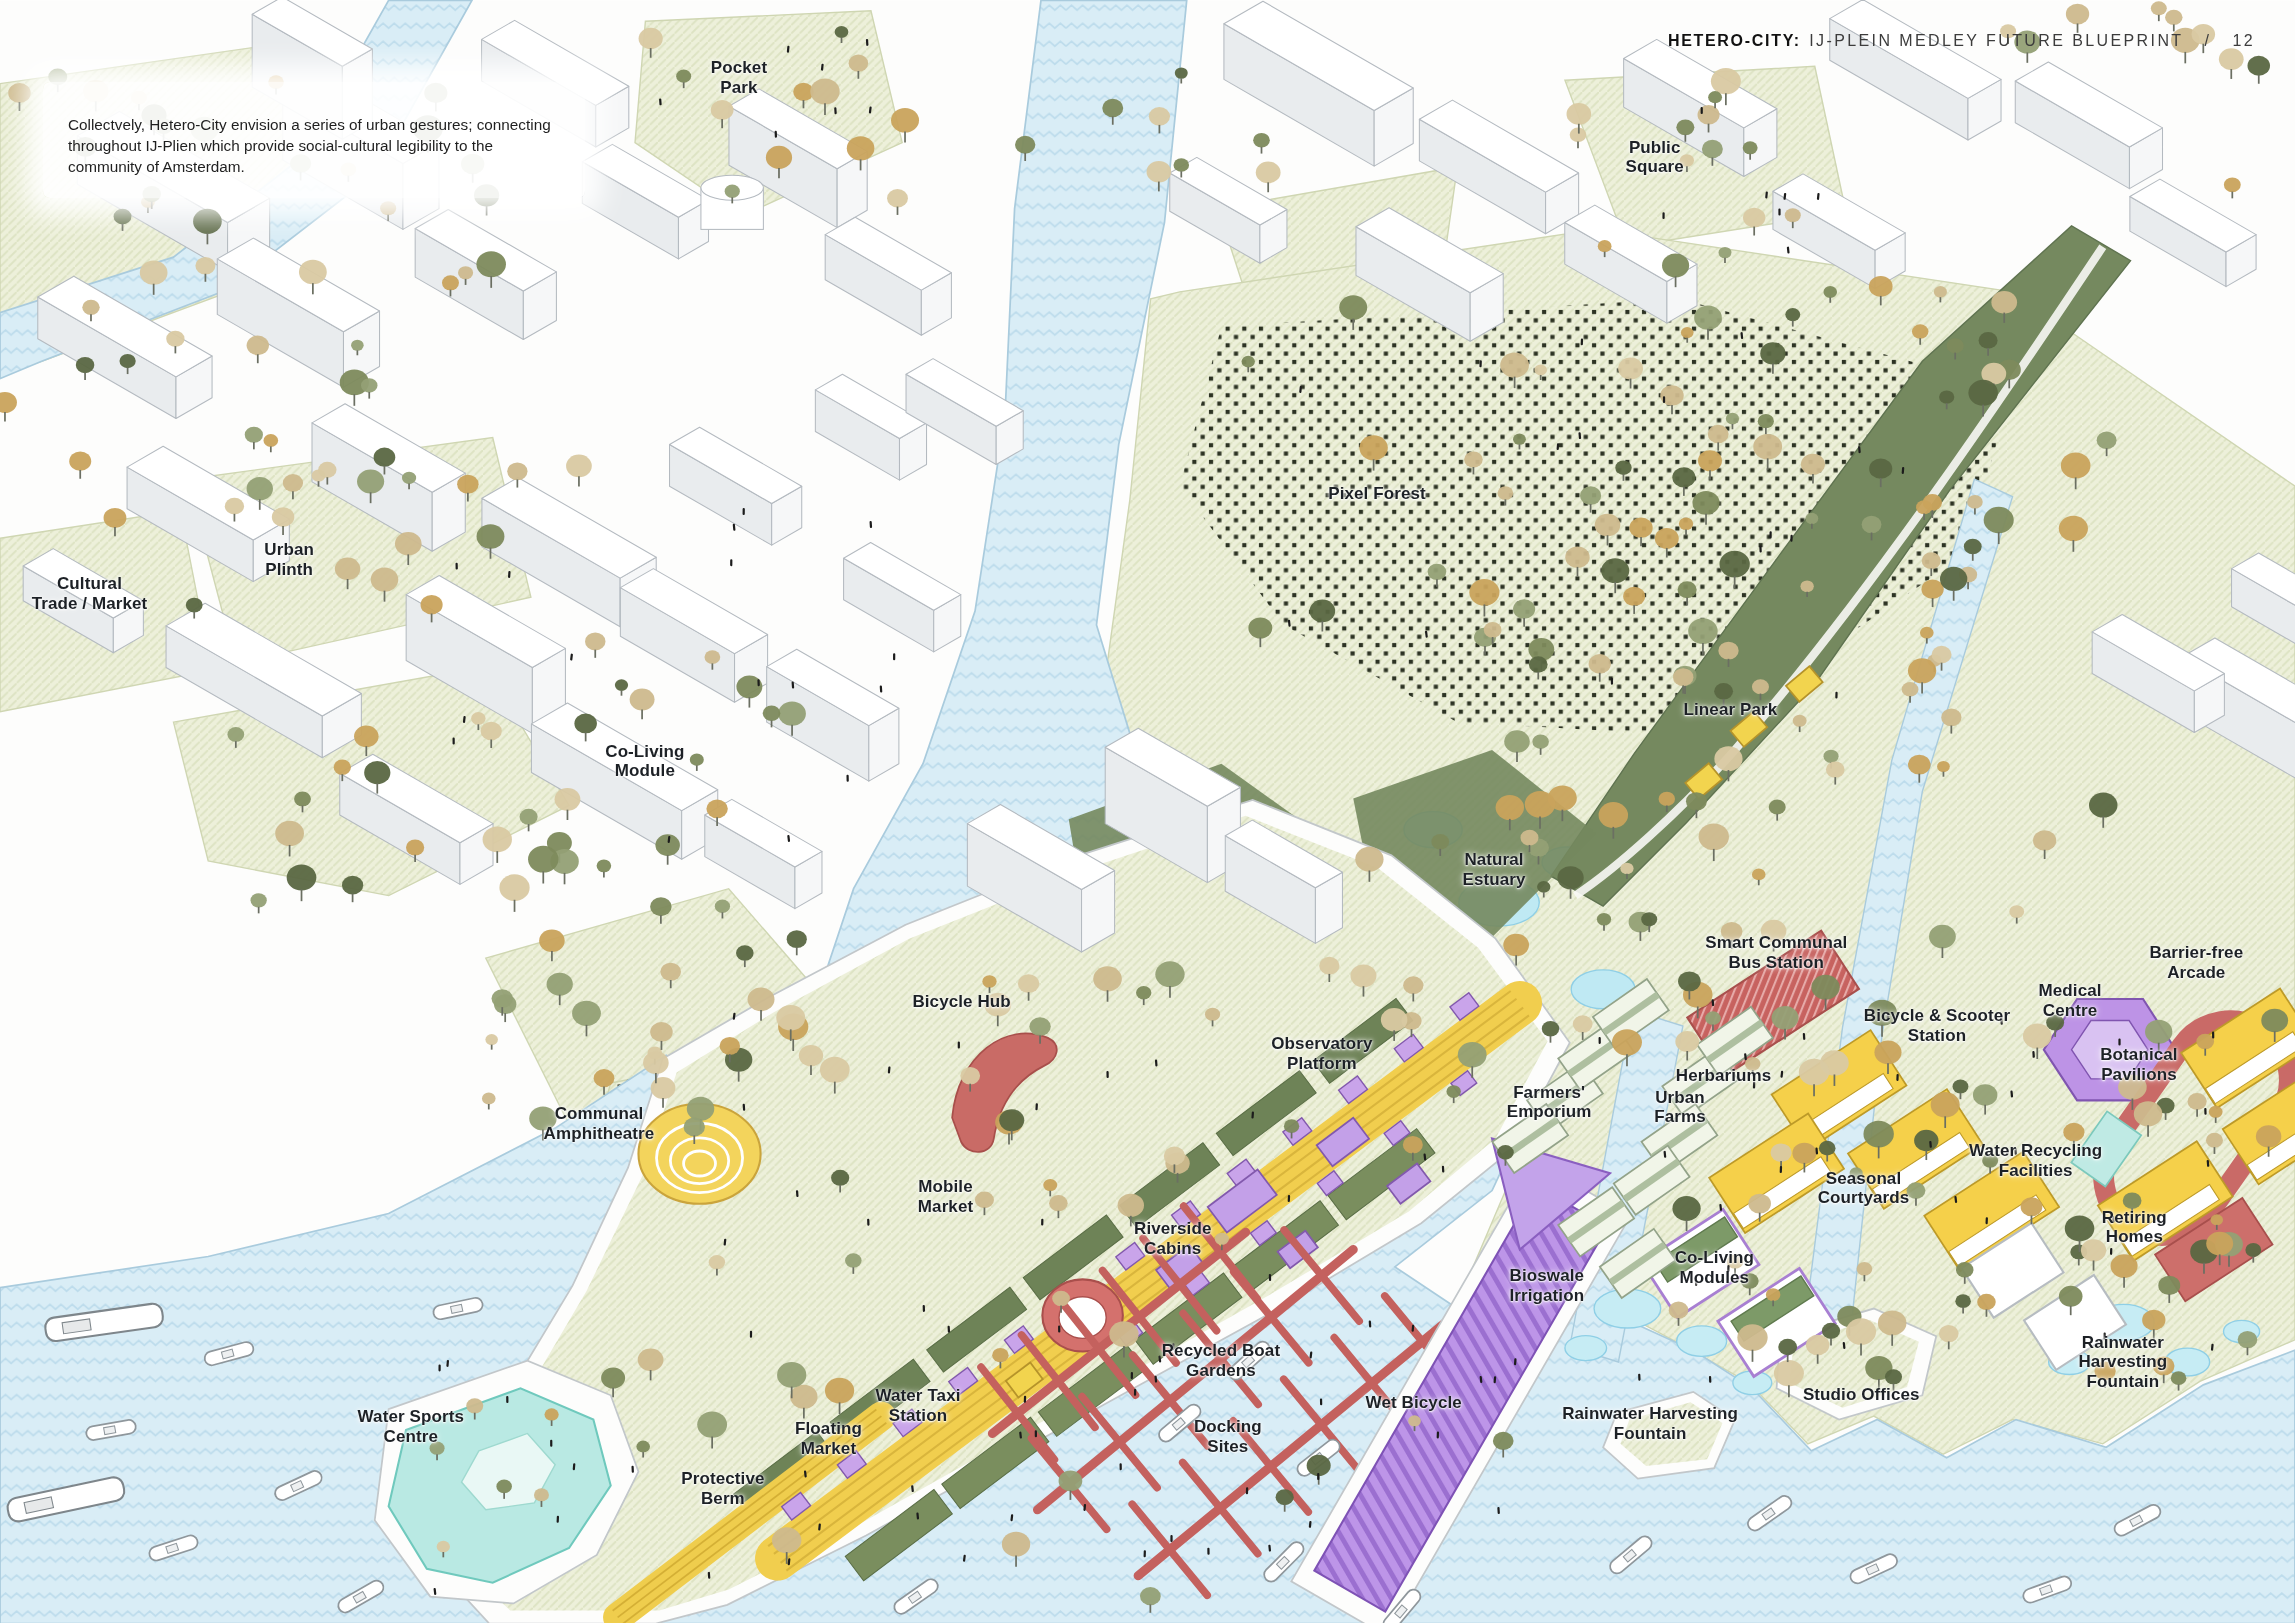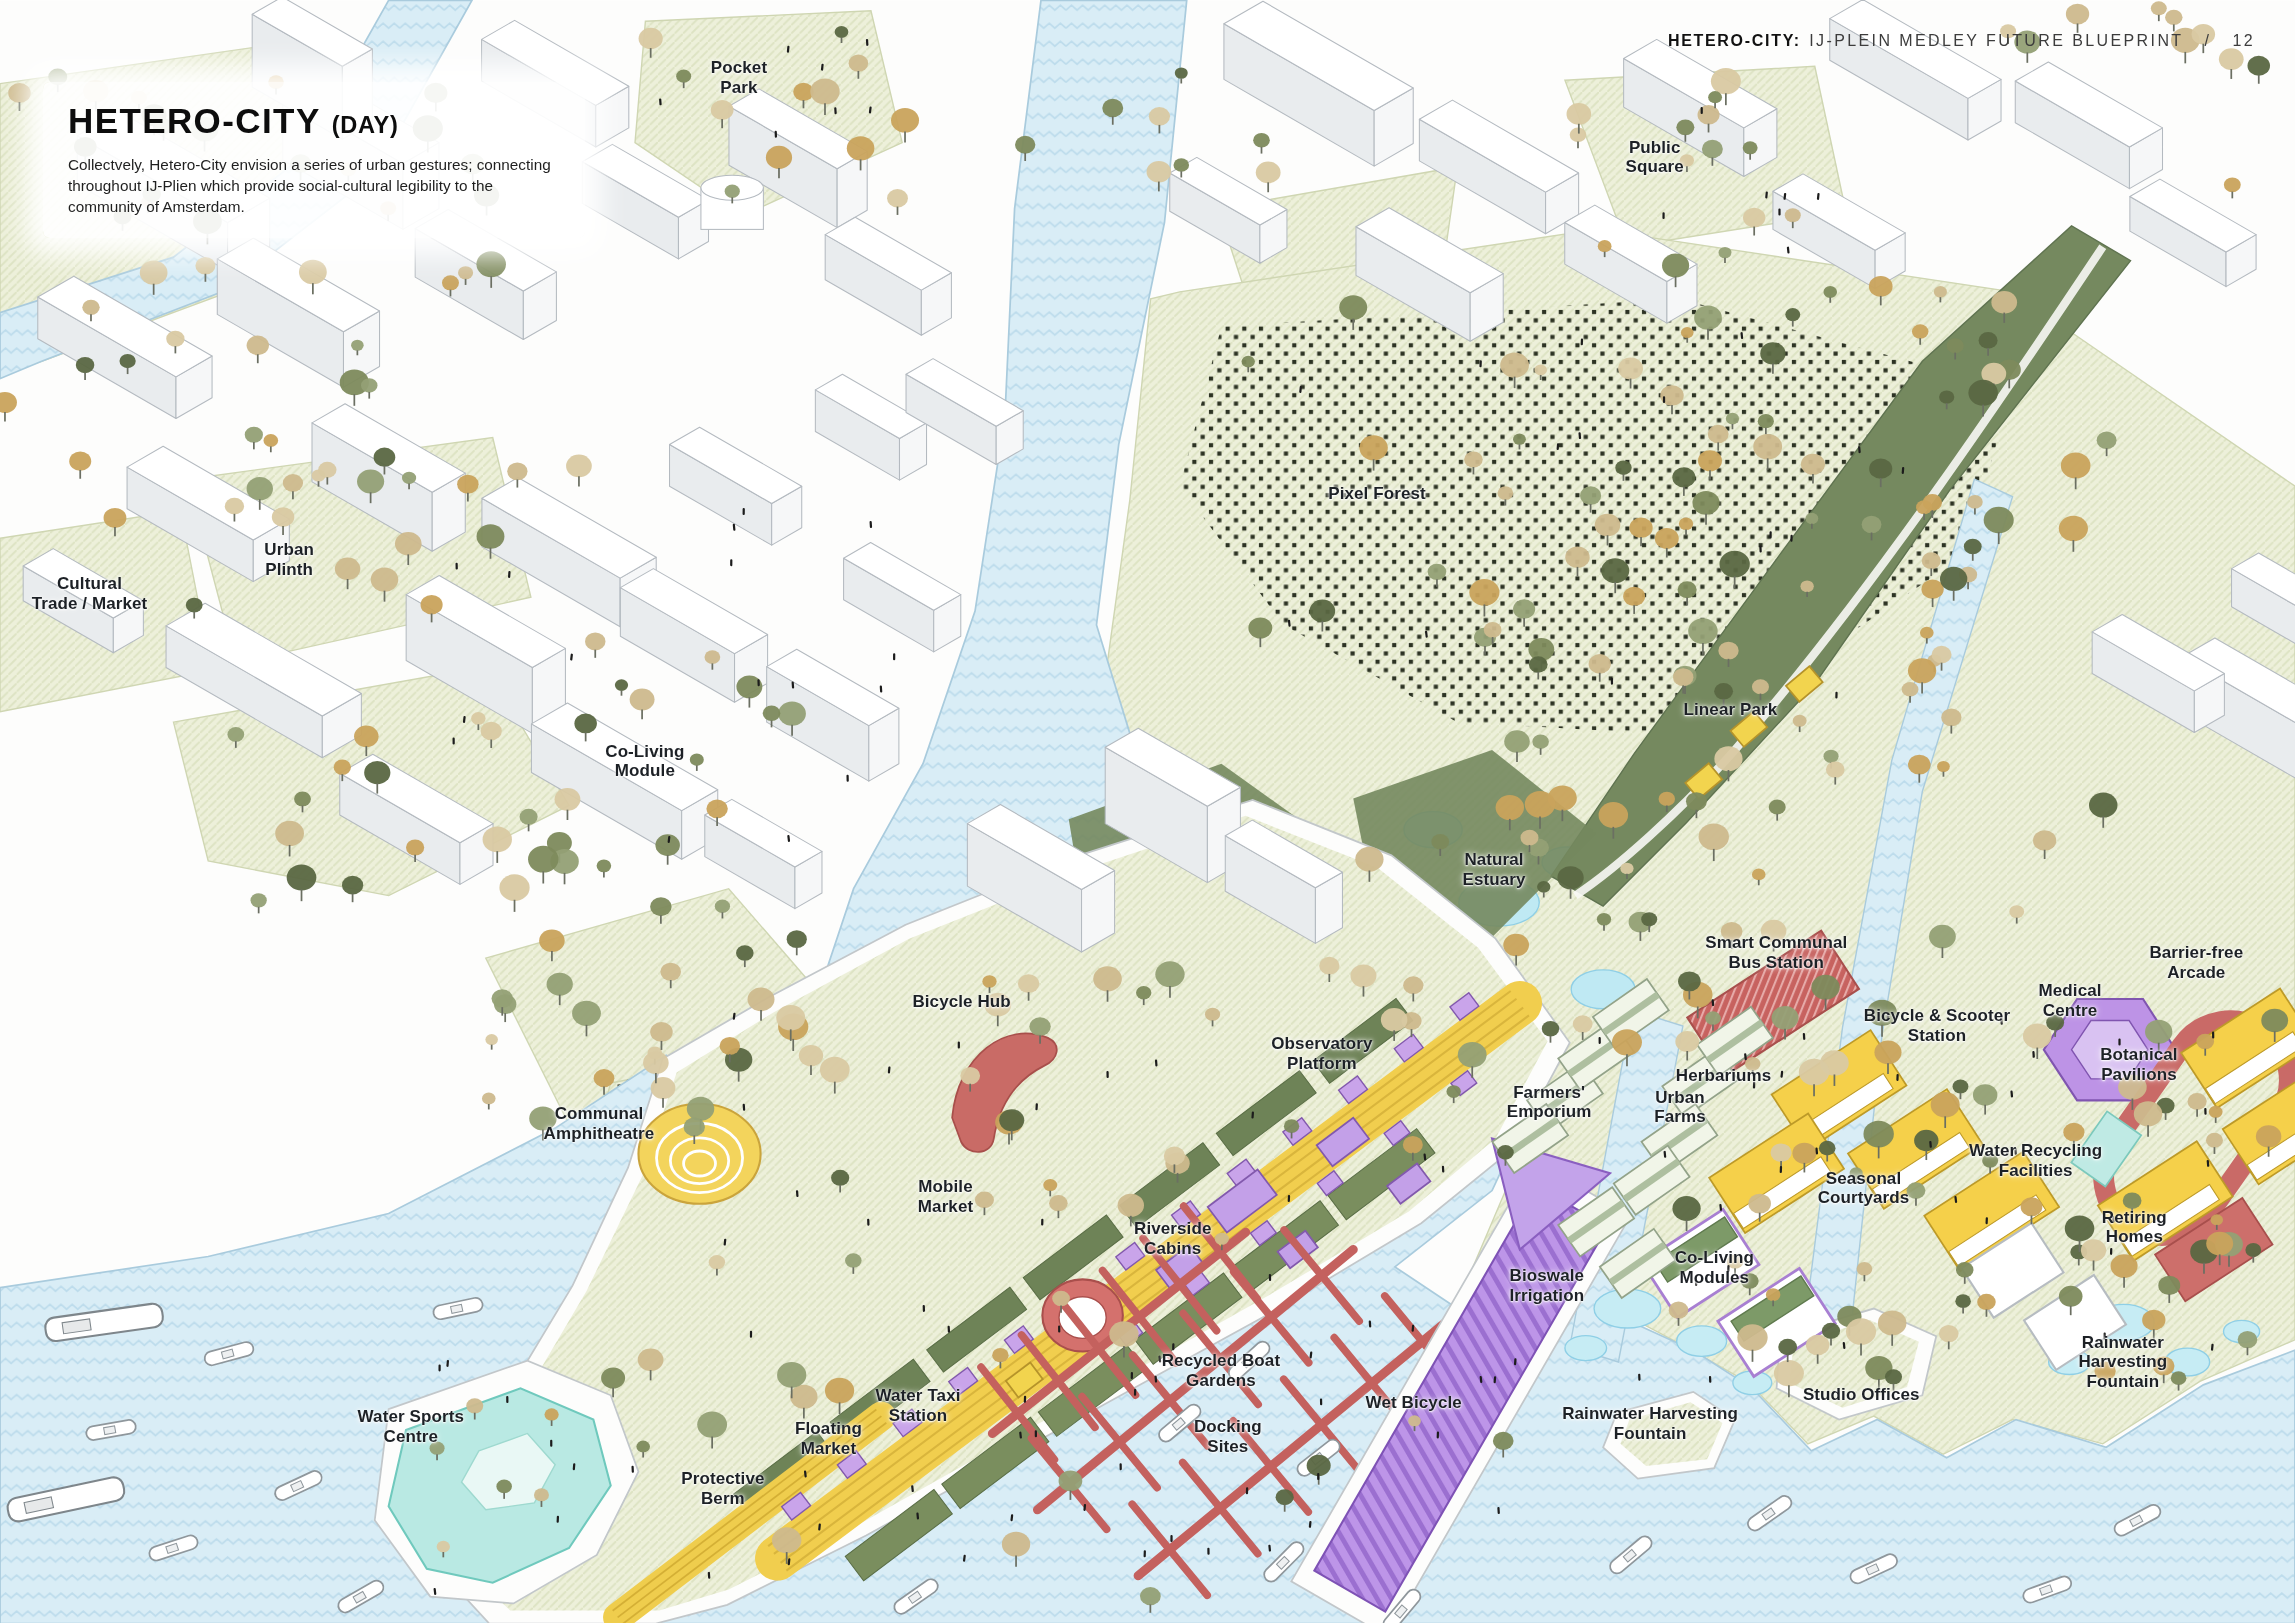--- a/index.html
+++ b/index.html
@@ -1429,21 +1429,21 @@
 Homes</div>
       <div class="map-label" style="left: 51.1%; top: 76.3%;">Riverside
 Cabins</div>
       <div class="map-label" style="left: 74.7%; top: 78.1%;">Co-Living
 Modules</div>
       <div class="map-label" style="left: 67.4%; top: 79.2%;">Bioswale
 Irrigation</div>
       <div class="map-label" style="left: 92.5%; top: 83.9%;">Rainwater Harvesting
 Fountain</div>
       <div class="map-label" style="left: 81.1%; top: 85.9%;">Studio Offices</div>
-      <div class="map-label" style="left: 53.2%; top: 83.8%; margin-top: 10px;">Recycled Boat
+      <div class="map-label" style="left: 53.2%; top: 83.8%;">Recycled Boat
 Gardens</div>
       <div class="map-label" style="left: 40%; top: 86.6%;">Water Taxi
 Station</div>
       <div class="map-label" style="left: 61.6%; top: 86.4%;">Wet Bicycle</div>
       <div class="map-label" style="left: 36.1%; top: 88.6%;">Floating
 Market</div>
       <div class="map-label" style="left: 53.5%; top: 88.5%;">Docking
 Sites</div>
       <div class="map-label" style="left: 71.9%; top: 87.7%;">Rainwater Harvesting
 Fountain</div>
@@ -1451,21 +1451,17 @@
 Centre</div>
       <div class="map-label" style="left: 31.5%; top: 91.7%;">Protective
 Berm</div>
     </div>
 
   <div class="hdr">
     <span class="brand">HETERO-CITY:</span><span class="rest">IJ-PLEIN MEDLEY FUTURE BLUEPRINT</span><span class="sep">/</span><span class="pg">12</span>
   </div>
 
   <div class="title-block">
-    <div class="title-line">
-      <span class="title-main">HETERO-CITY</span>
-      <span class="title-sub">(DAY)</span>
-    </div>
     <div class="title-desc">Collectvely, Hetero-City envision a series of urban gestures; connecting throughout IJ-Plien which provide social-cultural legibility to the community of Amsterdam.</div>
   </div>
 
 </div>
 
 
 </body></html>

